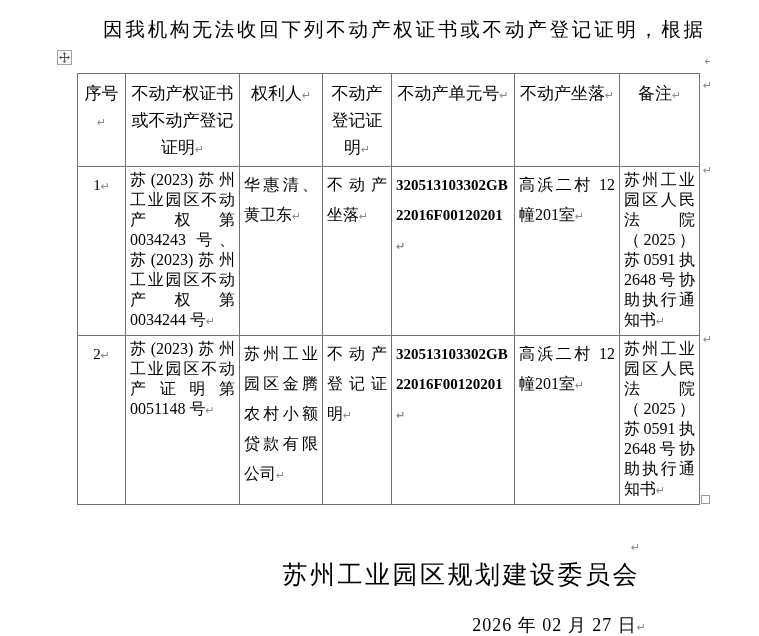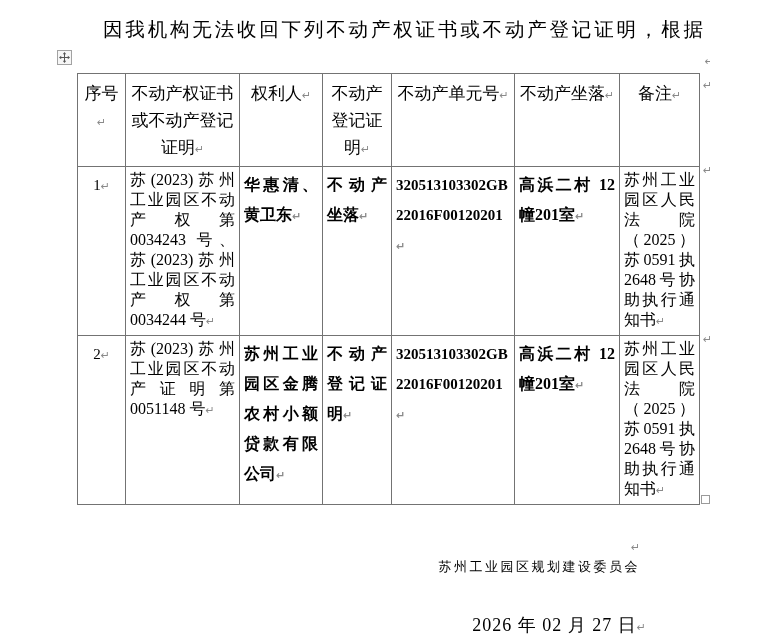--- a/index.html
+++ b/index.html
@@ -15,32 +15,32 @@
   .pm-abs { position:absolute; }
 
   table.doc-table { position:absolute; left:77px; top:73px; width:623px; border-collapse:collapse; table-layout:fixed; }
   .doc-table th, .doc-table td { border:1px solid #737373; vertical-align:top; padding:3px 4px; overflow:hidden; }
   .doc-table th { font-weight:normal; font-size:17px; line-height:27px; text-align:center; padding-top:6px; }
   tr.r-head { height:87px; }
   tr.r-1 { height:166px; }
   tr.r-2 { height:167px; }
   td.c-seq { text-align:center; font-size:15px; line-height:20px; padding-top:8px; }
   td.tight { font-size:16px; line-height:20px; text-align:justify; }
-  td.loose { font-size:16px; line-height:30px; text-align:justify;font-weight:bold; }
+  td.loose { font-size:16px; line-height:30px; text-align:justify; }
   td.num  { font-size:15px; line-height:30px; text-align:left; word-break:break-all;font-weight:bold; }
 
   .row-mark { position:absolute; left:703px; }
   .rm-head { top:79px; } .rm-r1 { top:164px; } .rm-r2 { top:333px; }
   .empty-para-mark { left:631px; top:541px; }
 
   .move-handle { position:absolute; left:57px; top:50px; width:15px; height:15px; border:1px solid #a2a2a2;
                  background:#f6f6f6; display:flex; align-items:center; justify-content:center; cursor:move; }
   .resize-handle { position:absolute; left:701px; top:495px; width:9px; height:9px; border:1px solid #9a9a9a; background:#fff; cursor:nwse-resize; }
 
-  .footer-org  { position:absolute; right:70px; top:558px; font-size:13px; letter-spacing:2.5px; white-space:nowrap; }
+  .footer-org  { position:absolute; right:70px; top:558px; font-size:25px; letter-spacing:2.5px; white-space:nowrap; }
   .footer-date { position:absolute; right:64px; top:591px; font-size:18px; letter-spacing:1px; white-space:nowrap;margin-top:22px; }
 </style>
 </head>
 <body>
 
 <div class="page">
 
   <div class="intro">
     <div class="intro-line indent">
       <span>因我机构无法收回下列不动产权证书或不动产登记证明，根据</span>

